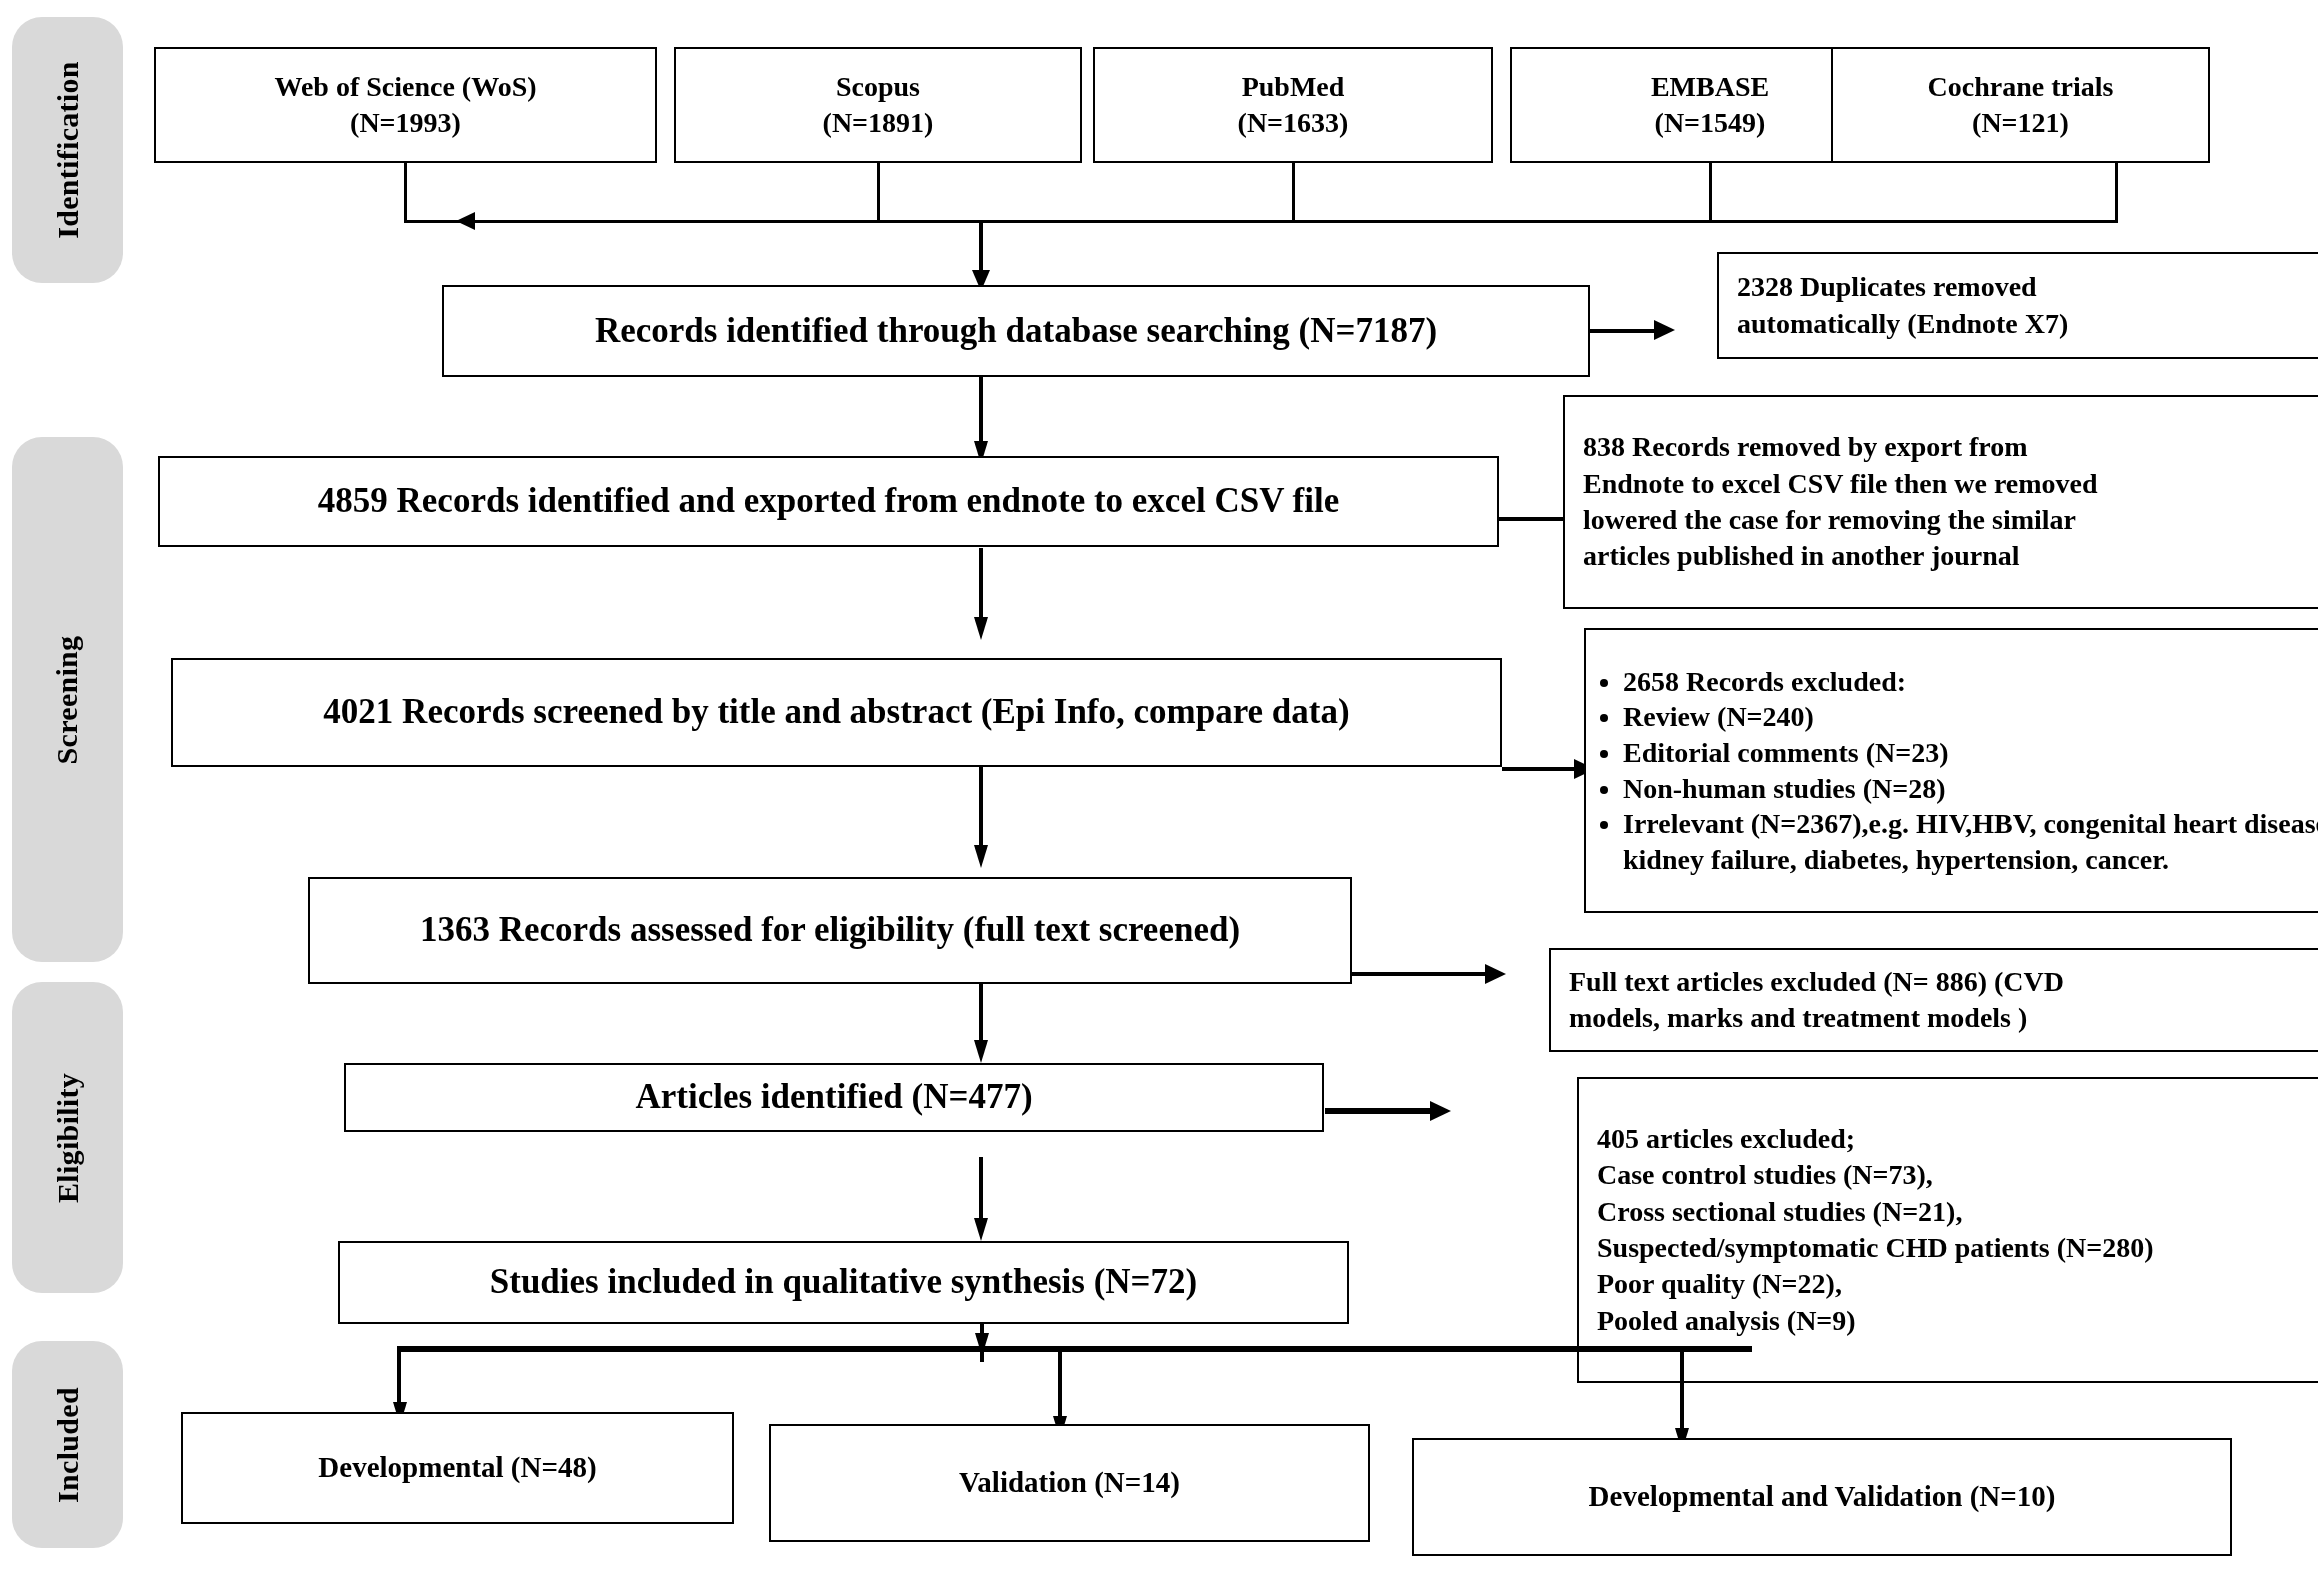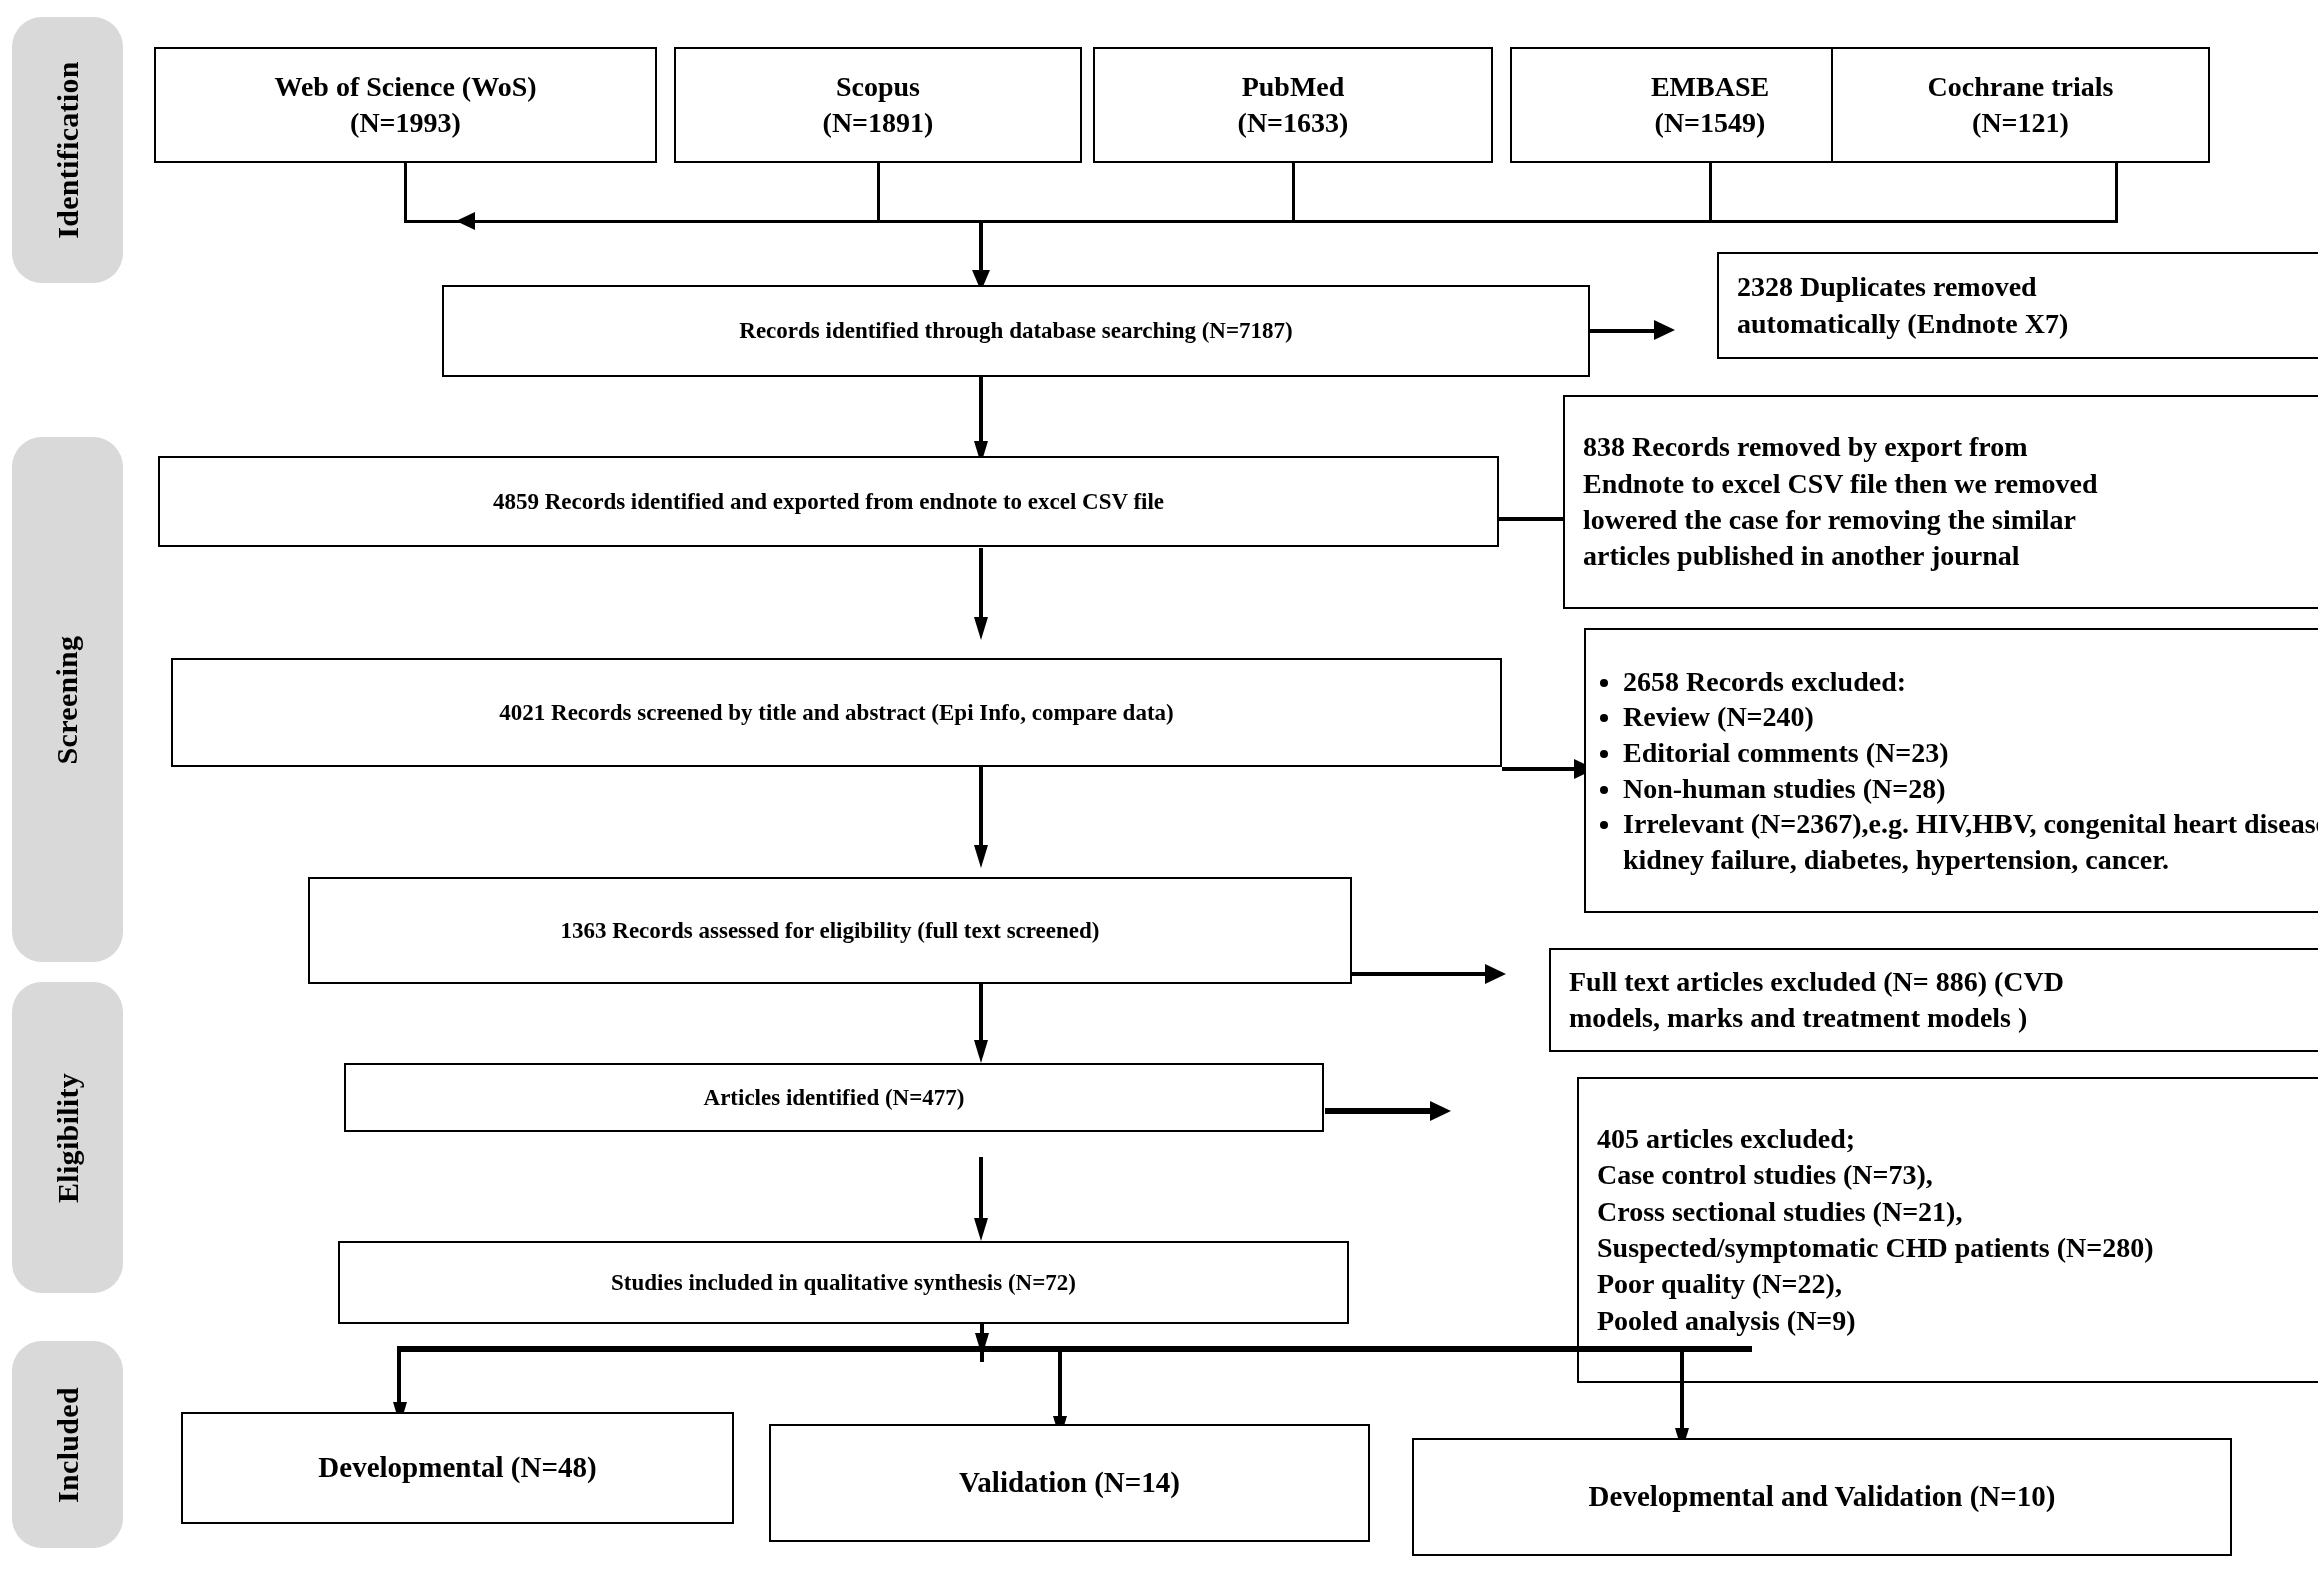--- a/index.html
+++ b/index.html
@@ -51,21 +51,21 @@
     justify-content: flex-start;
     text-align: left;
   }
   .box .inner {
     padding: 2.8px 9.7px;
     width: 100%;
   }
   .box .inner.pad-l { padding-left: 18px; }
 
   .src-box   { font-size: 28px; }
-  .main-box  { font-size: 23px; font-family: Liberation Serif, serif; }
+  .main-box  { font-size: 35px; font-family: Liberation Serif, serif; }
   .side-box  { font-size: 28px; margin-left: 45px; }
   .final-box { font-size: 29px; }
 
   
   ul.bullets {
     margin: 0;
     padding-left: 37px;
     list-style: disc;
     font-size: 28px;
     font-weight: bold;

